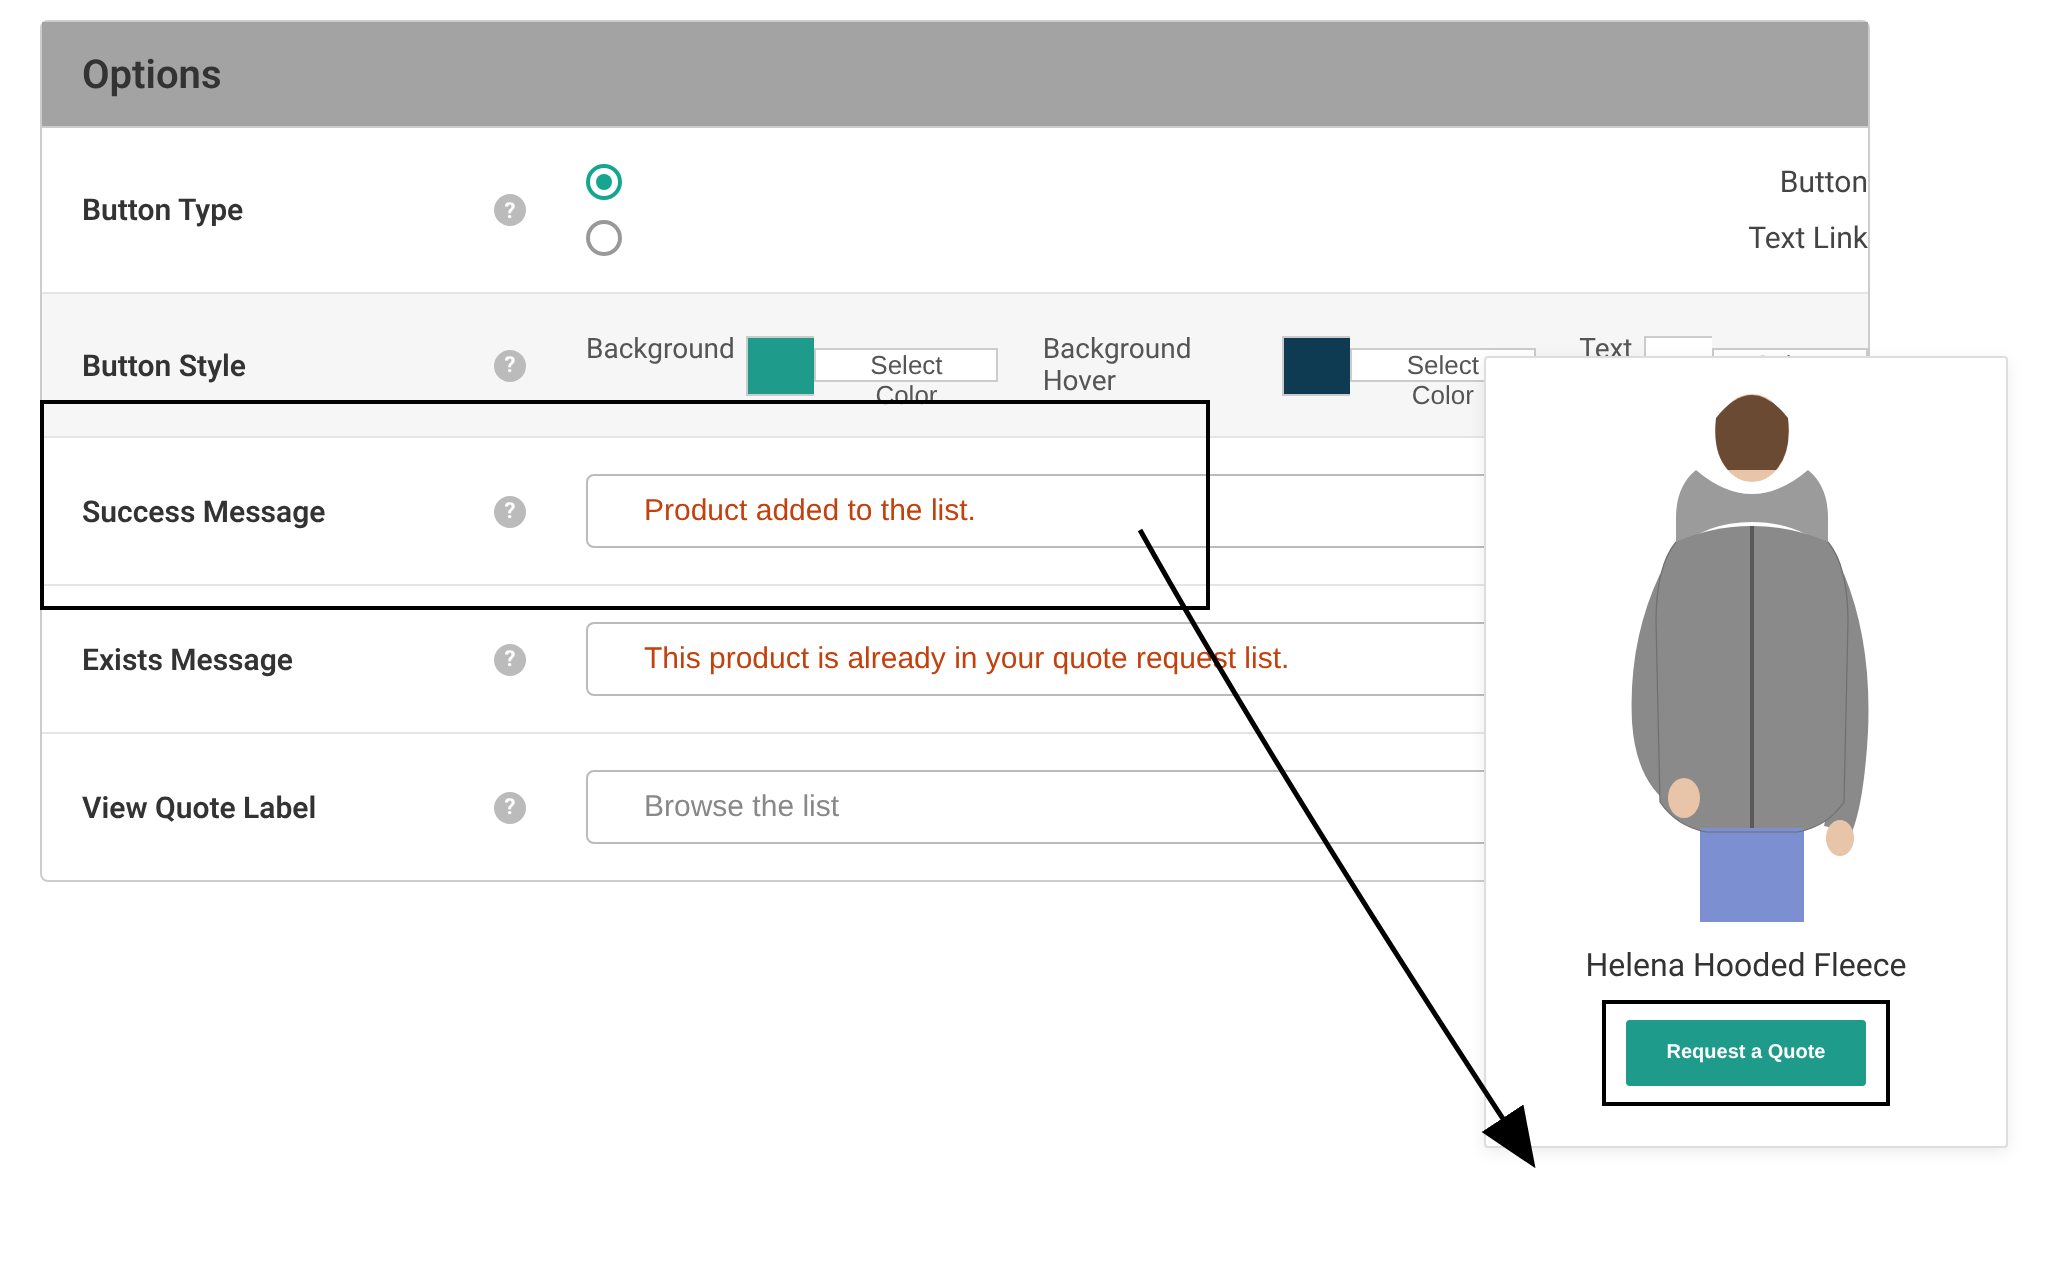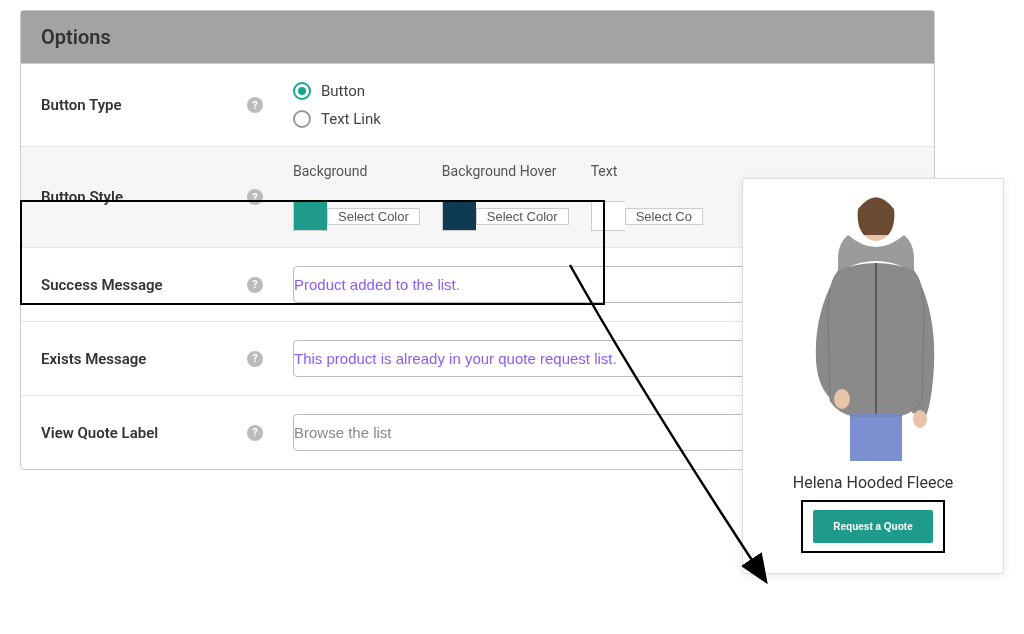--- a/index.html
+++ b/index.html
@@ -53,21 +53,21 @@
       width: 16px;
       height: 16px;
       border-radius: 50%;
       background: #bbb;
       color: #fff;
       font-size: 11px;
       font-weight: bold;
     }
     .option-value { flex: 1; padding-left: 14px; }
     .radio-group { display: flex; flex-direction: column; gap: 10px; }
-    .radio-item { display: flex; align-items: center; gap: 10px; }
+    .radio-item { display: flex; align-items: center; gap: 10px; justify-content: space-between; }
     .radio {
       width: 18px;
       height: 18px;
       border: 2px solid #999;
       border-radius: 50%;
       display: flex;
       align-items: center;
       justify-content: center;
       cursor: pointer;
     }
@@ -82,44 +82,44 @@
       border: 2px solid #000;
       pointer-events: none;
       height: 105px;
     }
     .button-style-row {
       background: #f6f6f6;
       padding: 16px 0 16px 20px;
       position: relative;
     }
     .color-group { display: flex; gap: 22px; }
-    .color-col { display: flex; flex-direction: column; gap: 22px; }
+    .color-col { display: flex; flex-direction: row; gap: 6px; }
     .color-col-label { font-size: 14px; color: #555; }
     .color-picker { display: flex; align-items: center; }
     .swatch { width: 34px; height: 30px; border: 1px solid #ccc; border-right: none; }
     .swatch.bg { background: #1e9b8a; }
     .swatch.hover { background: #0e3a52; }
     .swatch.text { background: #fff; }
     .select-color-btn {
       border: 1px solid #ccc;
       background: #fff;
       padding: 0 10px;
       height: 17px;
       font-size: 13px;
       color: #555;
       cursor: pointer;
     }
     .text-input {
       width: 500px;
       max-width: 97%;
       border: 1px solid #bbb;
       border-radius: 4px;
-      padding: 9px 0;
+      padding: 9px 28px;
       font-size: 15px;
-      color: #8b5cf6;
+      color: #c2410c;
     }
     .text-input::placeholder { color: #888; }
     .preview-card {
       position: absolute;
       top: 178px;
       left: 742px;
       width: 262px;
       background: #fff;
       border: 1px solid #ddd;
       border-radius: 2px;

